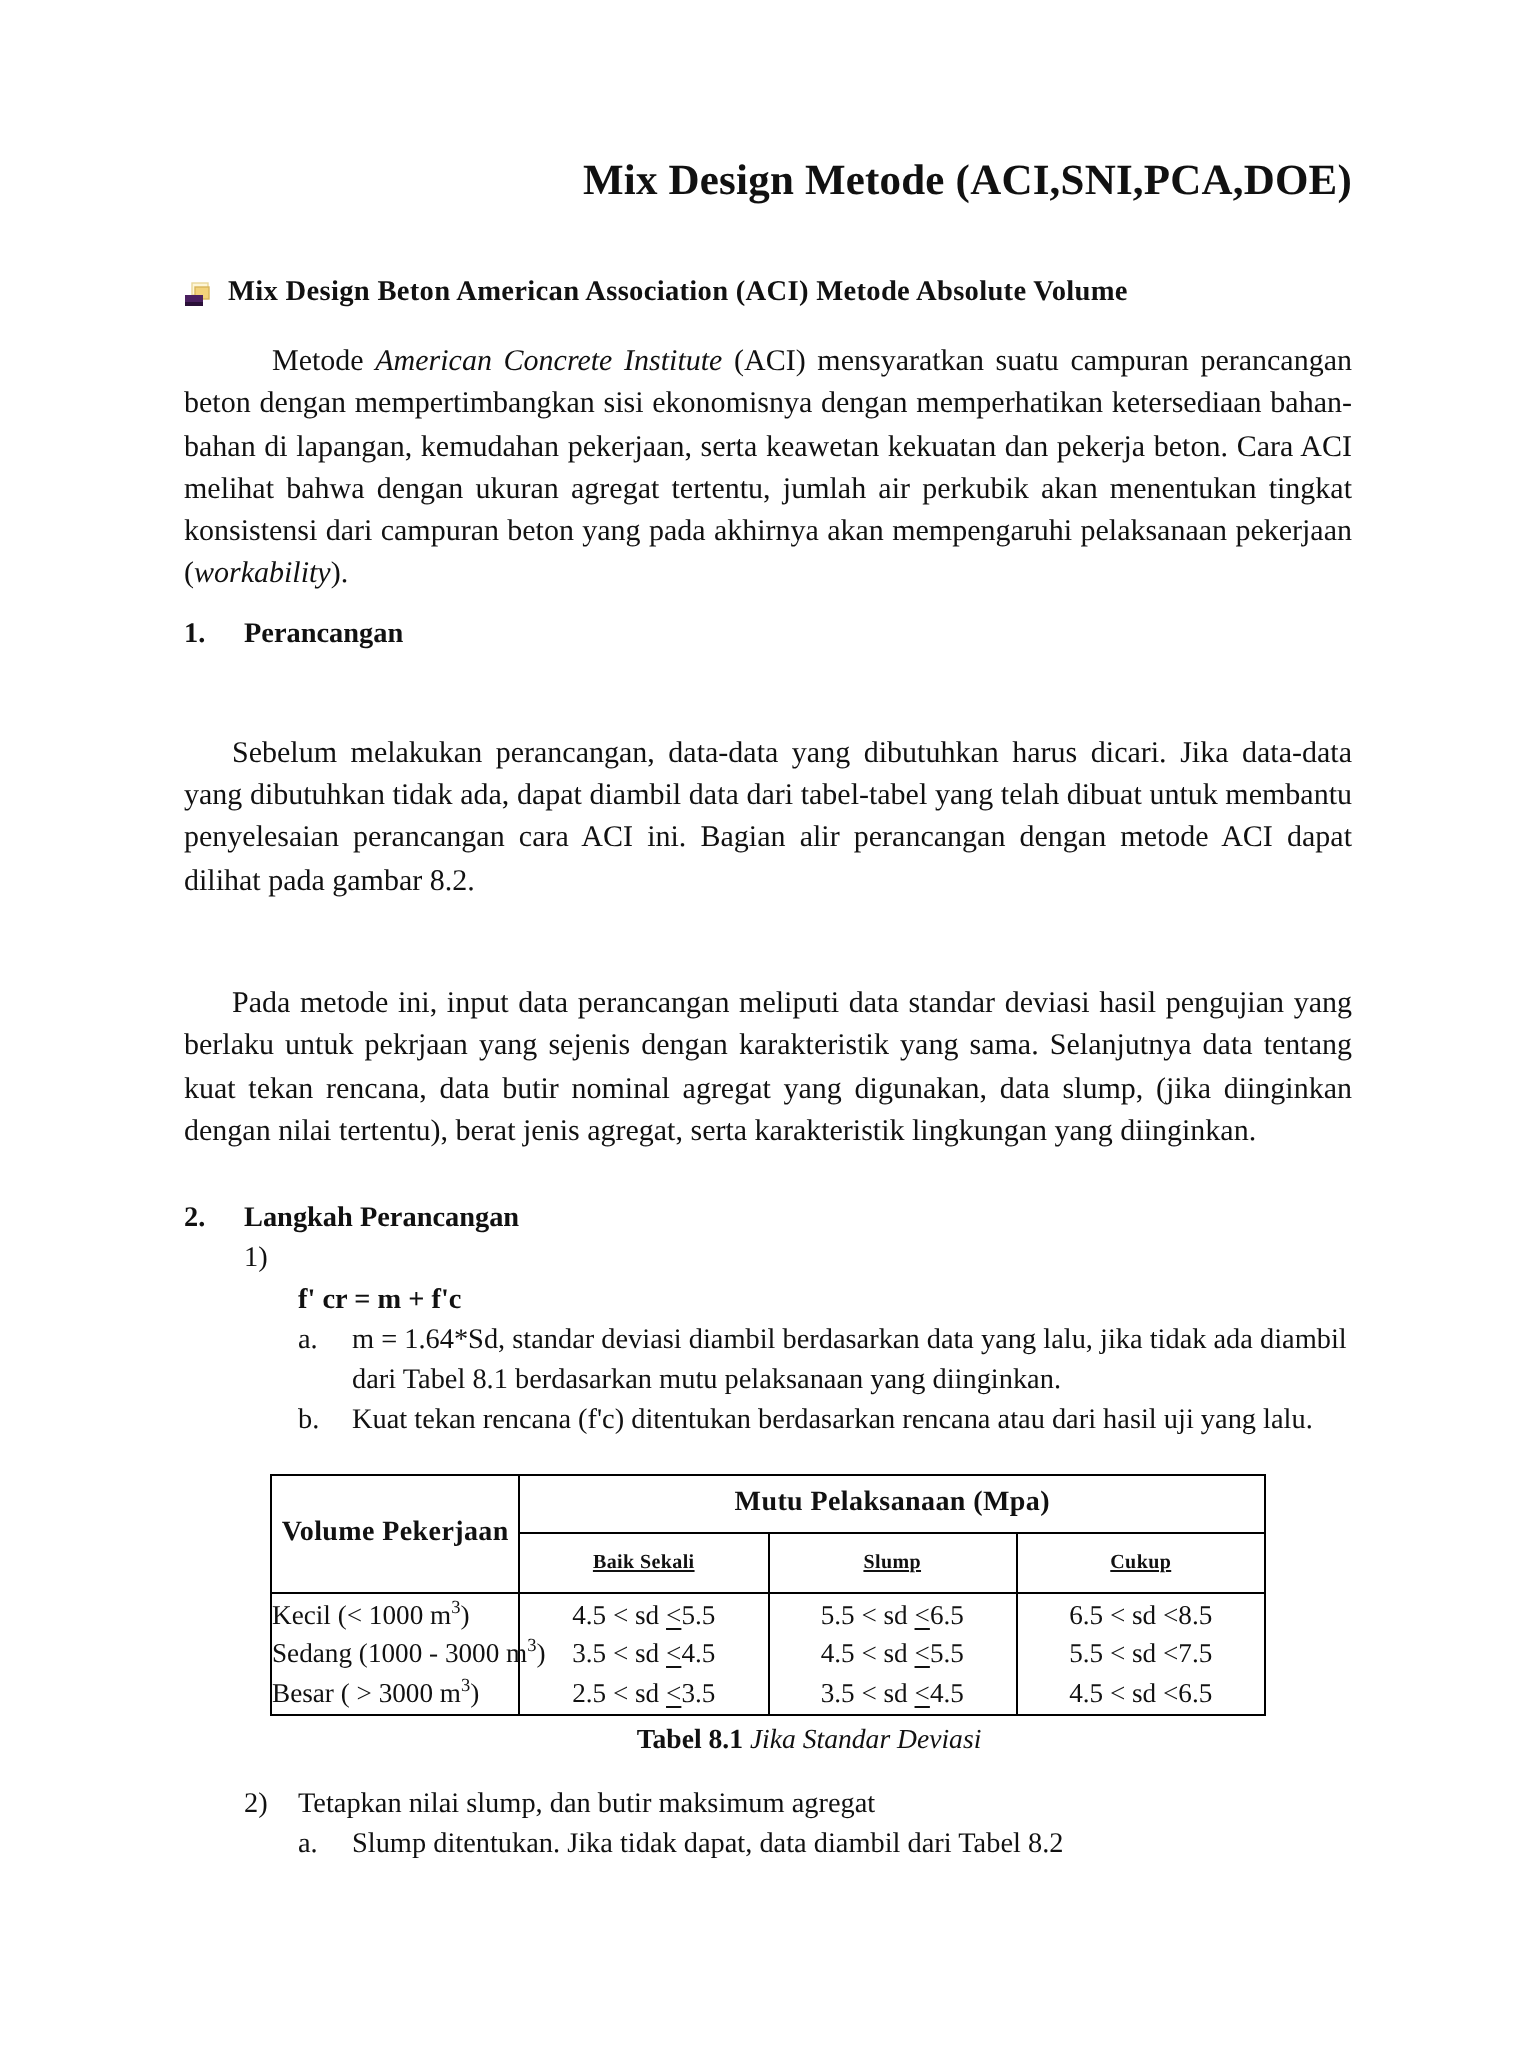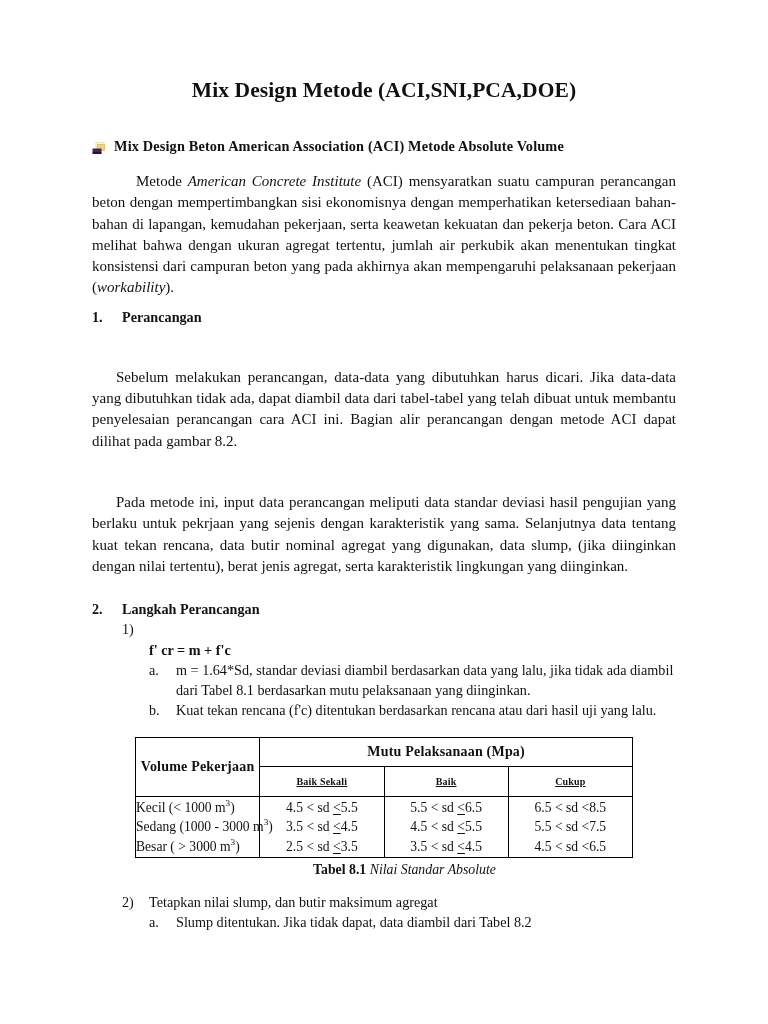--- a/index.html
+++ b/index.html
@@ -18,21 +18,21 @@
   .page {
     width: 768px;
     height: 1024px;
     box-sizing: border-box;
     padding: 78px 92px 0 92px;
     position: relative;
   }
 
   
   .doc-title {
-    text-align: center;
+    text-align: right;
     font-size: 21.5px;
     font-weight: bold;
     letter-spacing: 0.1px;
     margin: 0 0 34px 0;
     line-height: 1.2;
   }
 
   
   .section-heading {
     display: flex;
@@ -240,21 +240,21 @@
 
   <div class="table-wrap">
     <table class="std-table">
       <thead>
         <tr>
           <th class="th-vol" rowspan="2">Volume Pekerjaan</th>
           <th class="th-mutu" colspan="3">Mutu Pelaksanaan (Mpa)</th>
         </tr>
         <tr>
           <th class="th-sub">Baik Sekali</th>
-          <th class="th-sub">Baik</th>
+          <th class="th-sub">Slump</th>
           <th class="th-sub">Cukup</th>
         </tr>
       </thead>
       <tbody>
         <tr>
           <td class="data-cell col-vol">
             <div class="cell-line"><span>Kecil (&lt; 1000 m</span><sup>3</sup><span>)</span></div>
             <div class="cell-line"><span>Sedang (1000 - 3000 m</span><sup>3</sup><span>)</span></div>
             <div class="cell-line"><span>Besar ( &gt; 3000 m</span><sup>3</sup><span>)</span></div>
           </td>
@@ -271,21 +271,21 @@
           <td class="data-cell col-num">
             <span class="cell-line">6.5 &lt; sd &lt;8.5</span>
             <span class="cell-line">5.5 &lt; sd &lt;7.5</span>
             <span class="cell-line">4.5 &lt; sd &lt;6.5</span>
           </td>
         </tr>
       </tbody>
     </table>
   </div>
 
-  <div class="table-caption"><b>Tabel 8.1 </b><i>Nilai Standar Absolute</i></div>
+  <div class="table-caption"><b>Tabel 8.1 </b><i>Jika Standar Deviasi</i></div>
 
   <div class="gap-md"></div>
 
   <div class="num-item lvl2">
     <span class="marker">2)</span>
     <span class="content">Tetapkan nilai slump, dan butir maksimum agregat</span>
   </div>
 
   <div class="num-item lvl3">
     <span class="marker">a.</span>

